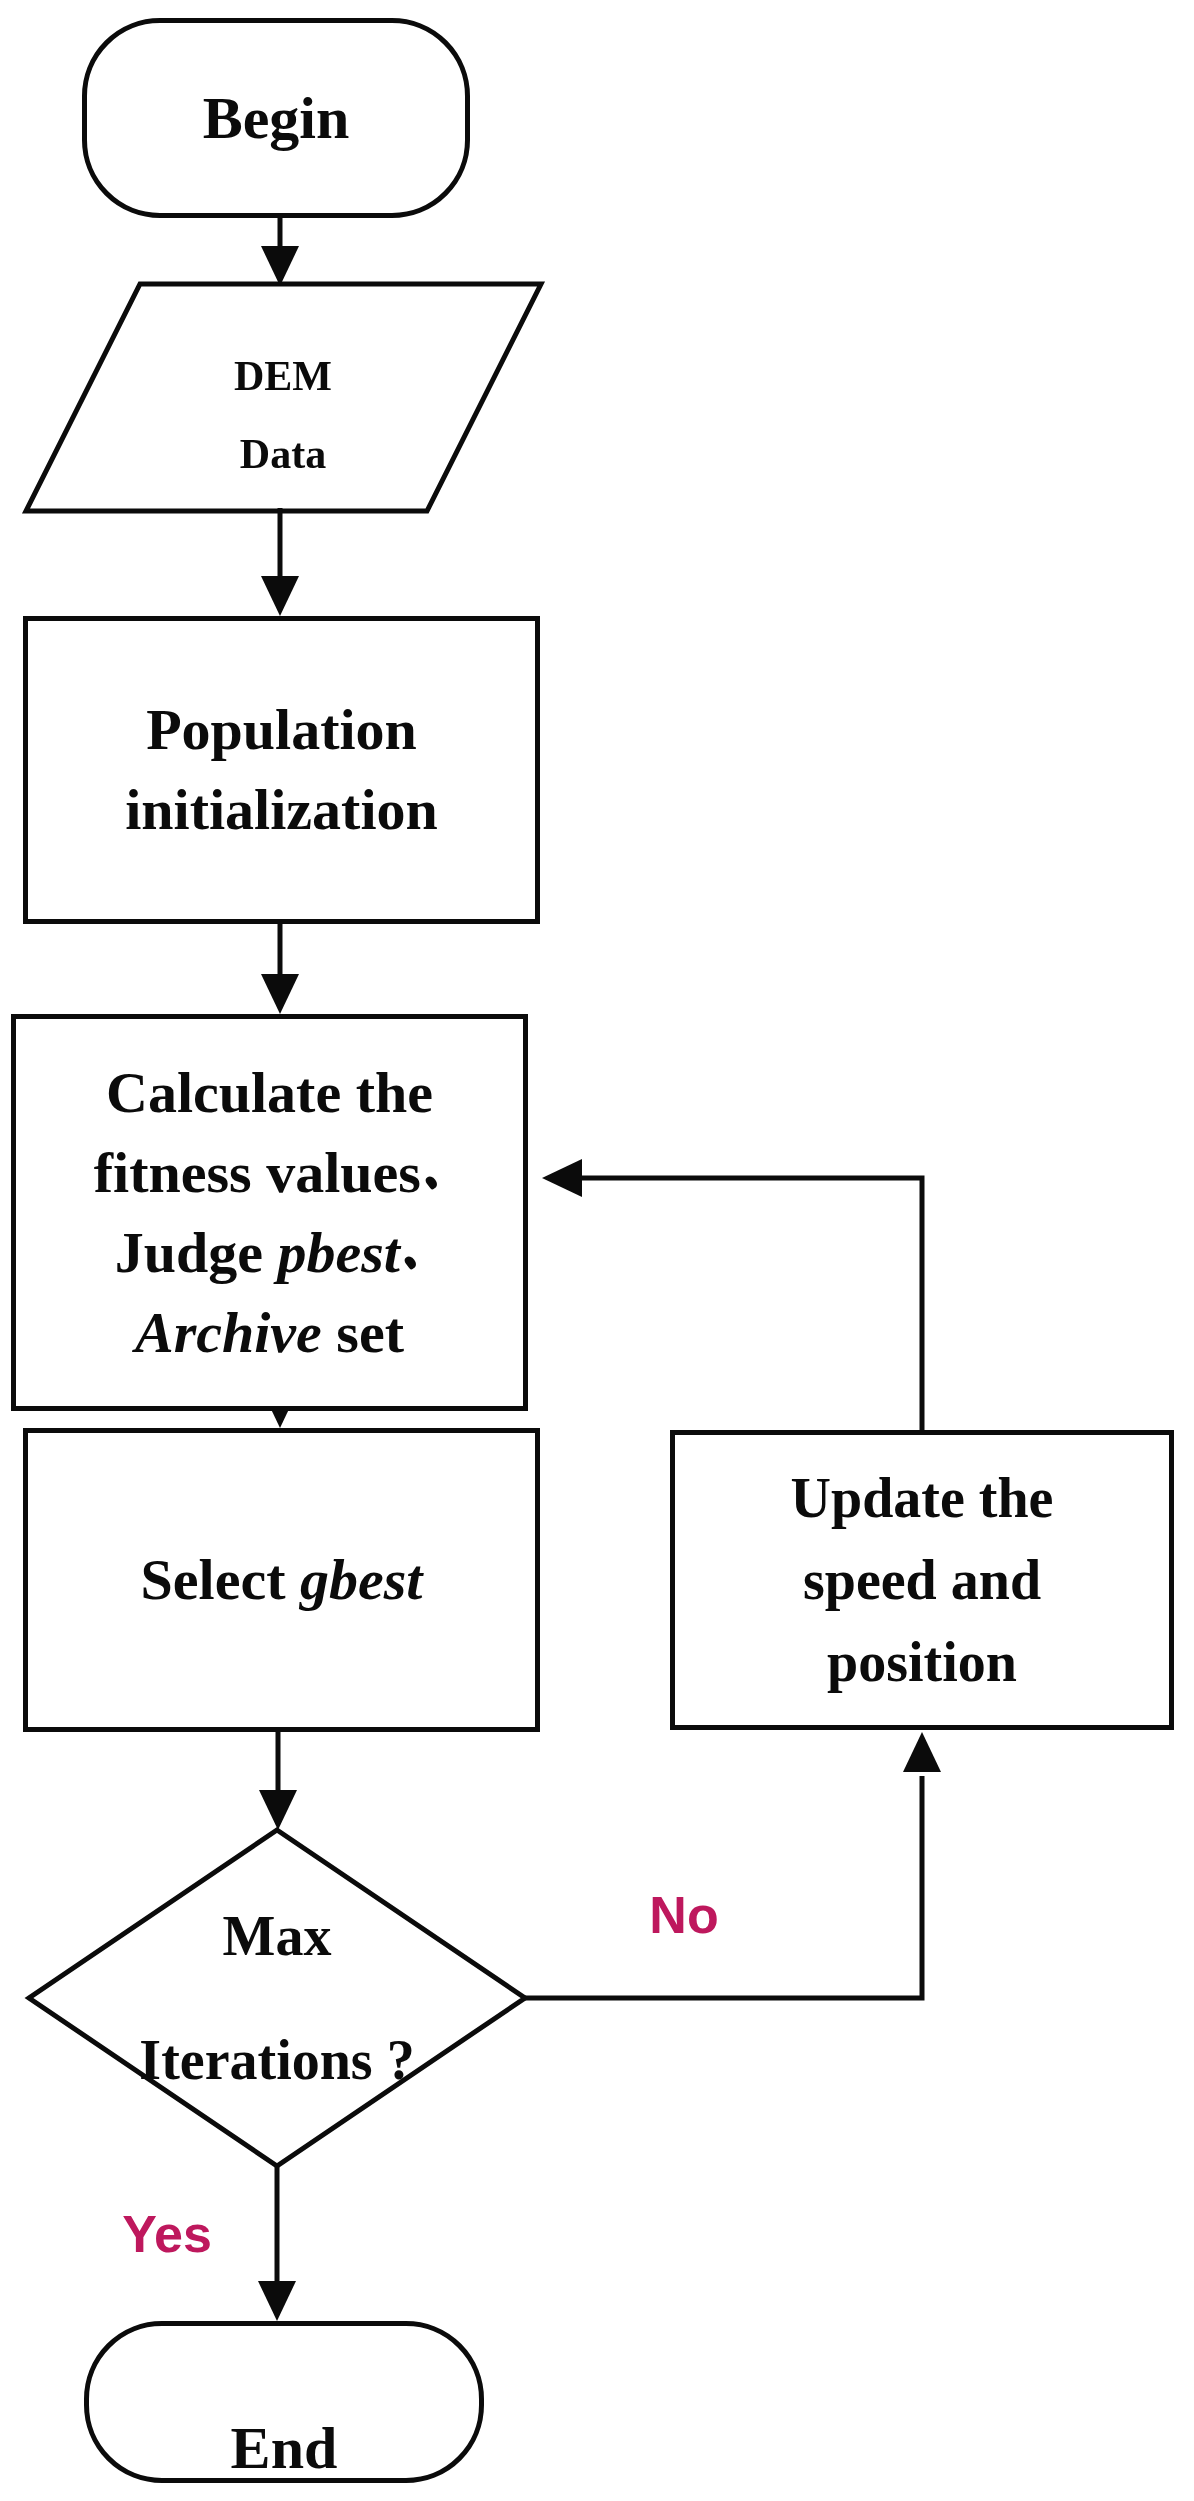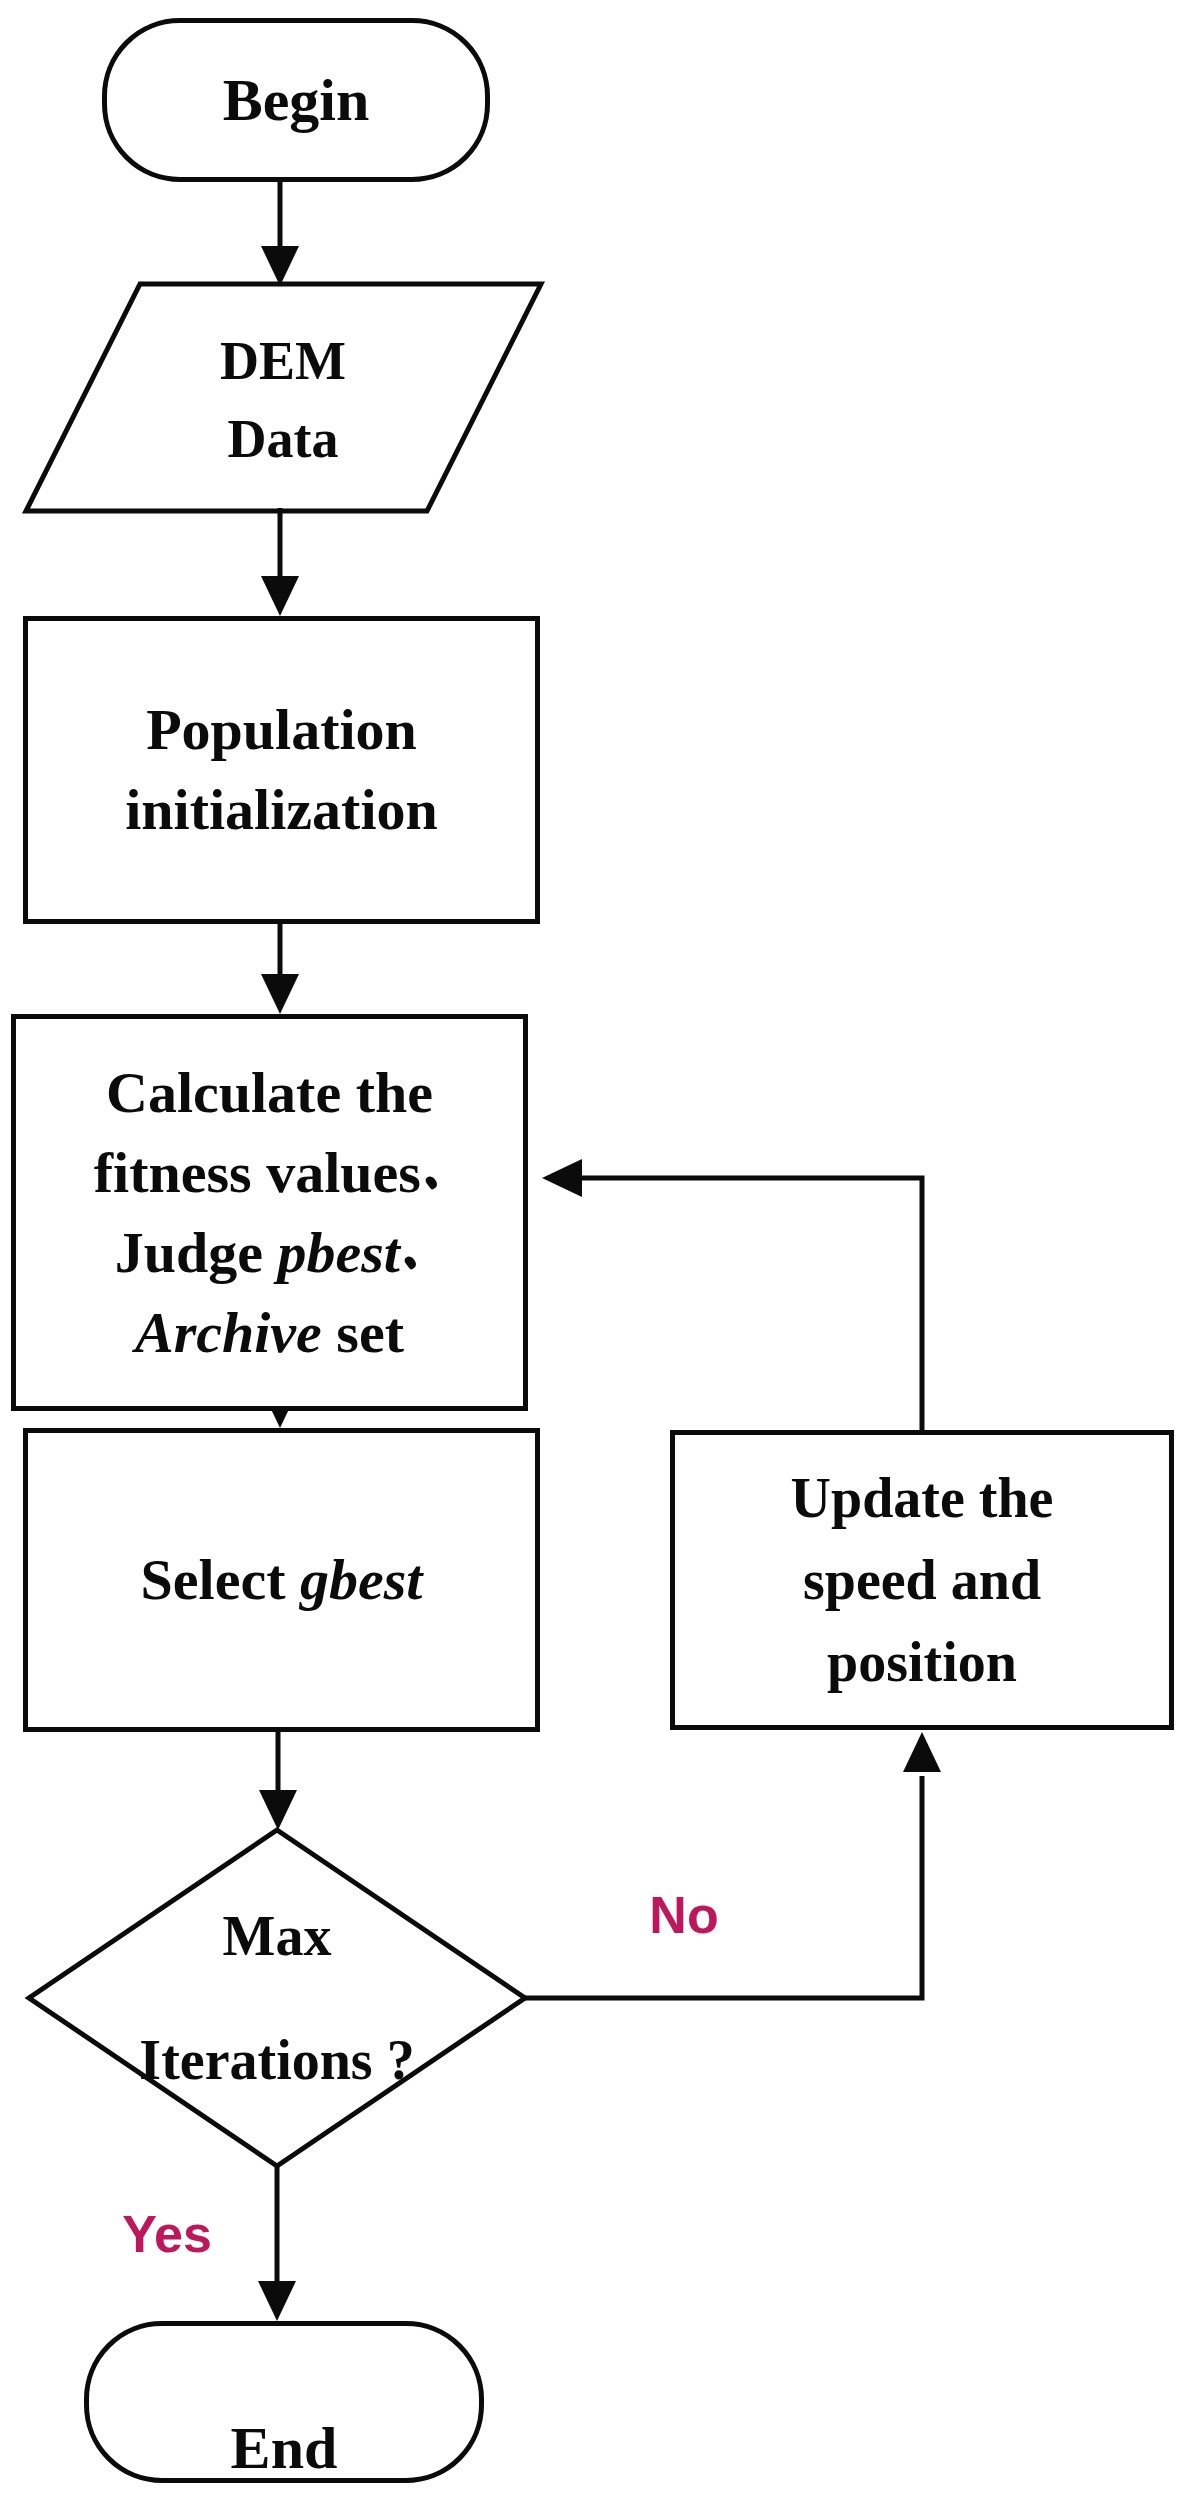--- a/index.html
+++ b/index.html
@@ -38,29 +38,29 @@
   .shape {
     background: #ffffff;
     border: 5px solid #0b0b0b;
   }
   .stadium {
     border-radius: 78px;
     font-size: 60px;
   }
   .rectbox { font-size: 58px; }
 
-  #node-begin      { left: 102px;  top: 18px;   width: 388px; height: 164px; }
+  #node-begin      { left: 82px;  top: 18px;   width: 388px; height: 200px; }
   #node-end        { left: 84px;  top: 2321px; width: 400px; height: 162px; justify-content: flex-end; }
   #node-population { left: 23px;  top: 616px;  width: 517px; height: 308px; }
   #node-calculate  { left: 11px;  top: 1014px; width: 517px; height: 397px; }
   #node-select     { left: 23px;  top: 1428px; width: 517px; height: 304px; }
   #node-update     { left: 670px; top: 1430px; width: 504px; height: 300px; font-size: 56px; }
 
   
-  #dem-label      { left: 43px; top: 310px;  width: 480px; height: 180px; font-size: 54px; text-align: center; }
+  #dem-label      { left: 43px; top: 325px;  width: 480px; height: 180px; font-size: 42px; text-align: center; }
   #decision-label { left: 57px; top: 1918px; width: 440px; height: 160px; font-size: 56px; gap: 44px; }
 
   .ln { display: block; }
   .lh78 .ln { line-height: 78px; }
   .lh80 .ln { line-height: 80px; }
   .lh82 .ln { line-height: 82px; }
 
   .it { font-style: italic; }
 
   

